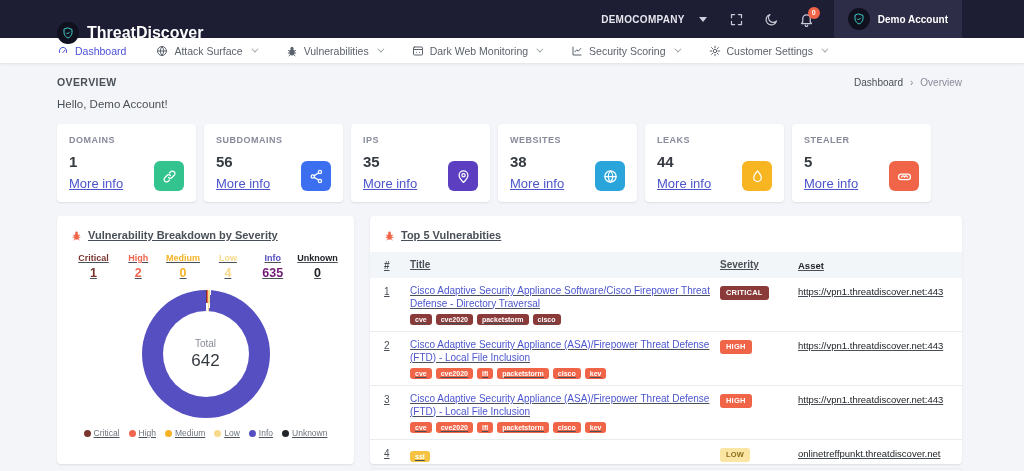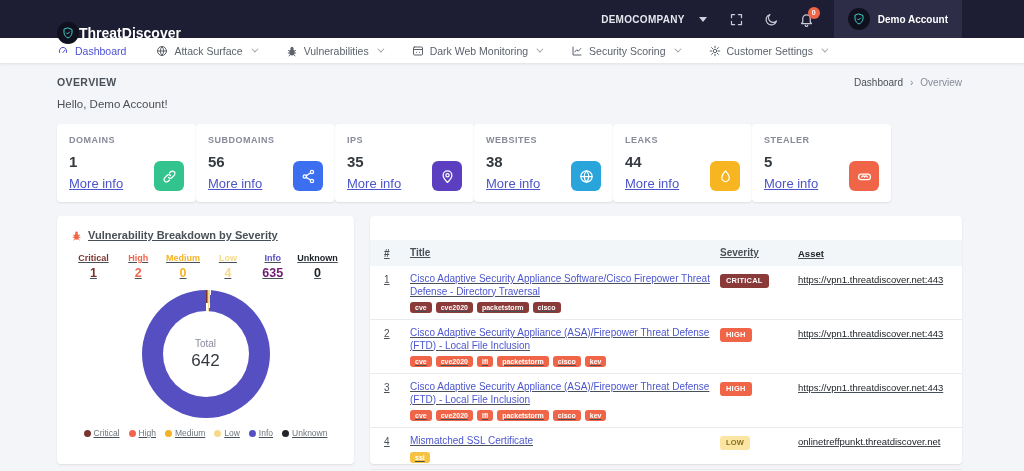--- a/index.html
+++ b/index.html
@@ -3,21 +3,21 @@
 <meta charset="utf-8">
 <style>
   * { margin:0; padding:0; box-sizing:border-box; }
   html,body { width:1024px; height:471px; overflow:hidden; }
   body { font-family:"Liberation Sans","DejaVu Sans",sans-serif; background:#f4f5f8; font-size:10.5px; color:#495057; }
   .ico { display:inline-flex; align-items:center; justify-content:center; line-height:0; }
   .ico svg { display:block; }
 
   
   .topbar { height:38px; background:#1d1d33; display:flex; align-items:center; justify-content:space-between; padding-left:57px; }
-  .brand { display:flex; align-items:center; color:#fff; font-weight:bold; font-size:14px; cursor:pointer;margin-top:28px; }
+  .brand { display:flex; align-items:center; gap:8px; color:#fff; font-weight:bold; font-size:16px; cursor:pointer;margin-top:28px; }
   .brand-logo { width:22px; height:22px; border-radius:50%; background:#10101e; display:flex; align-items:center; justify-content:center; color:#3fd0c9; }
   .topbar-right { display:flex; align-items:center; height:38px; }
   .company { color:#e6e6ef; font-size:10px; font-weight:bold; letter-spacing:.3px; display:flex; align-items:center; gap:14px; margin-right:22px; cursor:pointer; }
   .caret { width:0; height:0; border-left:4px solid transparent; border-right:4px solid transparent; border-top:5px solid #cfcfdd; }
   .tb-btn { color:#c9cad6; margin-right:20px; cursor:pointer; position:relative; }
   .bell-badge { position:absolute; top:-5px; right:-6px; min-width:12px; height:12px; border-radius:50%; background:#f06548; color:#fff; font-size:7px; font-weight:bold; display:flex; align-items:center; justify-content:center; }
   .account { height:38px; background:#2d2d47; display:flex; align-items:center; gap:8px; padding:0 14px; margin-right:62px; color:#fff; font-size:10px; font-weight:bold; cursor:pointer; }
   .avatar { width:22px; height:22px; border-radius:50%; background:#10101e; display:flex; align-items:center; justify-content:center; color:#3fd0c9; }
 
   
@@ -28,21 +28,21 @@
 
   
   .content { padding:12px 62px 0 57px; }
   .page-head { display:flex; justify-content:space-between; align-items:center; }
   .page-title { font-size:10.5px; font-weight:bold; letter-spacing:.4px; color:#495057; }
   .breadcrumb { font-size:10px; color:#878a99; display:flex; gap:7px; align-items:center; }
   .breadcrumb .bc-first { color:#495057; cursor:pointer; }
   .greeting { margin-top:10px; font-size:11.5px; color:#495057; }
 
   
-  .stats-row { display:flex; gap:0; margin-top:14px; }
+  .stats-row { display:flex; gap:8px; margin-top:14px; }
   .stat-card { position:relative; background:#fff; border-radius:4px; box-shadow:0 1px 2px rgba(56,65,74,.12); width:139px; height:78px; padding:11px 12px; }
   .stat-label { font-size:9px; font-weight:bold; color:#878a99; letter-spacing:.5px; text-transform:uppercase; }
   .stat-value { font-size:15px; font-weight:bold; color:#343a40; margin-top:8px; }
   .stat-link { font-size:13px; color:#4b55c9; text-decoration:underline; position:absolute; left:12px; bottom:11px; cursor:pointer; }
   .stat-icon { position:absolute; right:12px; bottom:11px; width:30px; height:30px; border-radius:6px; display:flex; align-items:center; justify-content:center; color:#fff; }
 
   
   .bottom { display:flex; gap:16px; margin-top:14px; }
   .card { background:#fff; border-radius:4px; box-shadow:0 1px 2px rgba(56,65,74,.12);text-decoration:underline; }
   .card-title { display:flex; align-items:center; gap:6px; font-size:11px; font-weight:bold; color:#495057; }
@@ -341,20 +341,30 @@
             <span>Info</span>
           </div>
           <div class="legend-item">
             <span class="dot" style="background:#212529"></span>
             <span>Unknown</span>
           </div>
         </div>
     </section>
 
     <section class="card top5-card">
+      <div class="card-title">
+        <span class="bug ico" id="ic-bug2">
+            <svg width="11" height="11" viewBox="0 0 24 24" fill="none" stroke="currentColor" stroke-width="2" stroke-linecap="round" stroke-linejoin="round">
+              <ellipse cx="12" cy="14.5" rx="5" ry="6.5" fill="currentColor" stroke="none"></ellipse>
+              <circle cx="12" cy="6.5" r="3" fill="currentColor" stroke="none"></circle>
+              <path d="M5 11l3 1.5M4.5 16H8M6 21.5l3-2.5M19 11l-3 1.5M19.5 16H16M18 21.5l-3-2.5"></path>
+            </svg>
+          </span>
+        <span>Top 5 Vulnerabities</span>
+      </div>
       <div class="vt">
         <div class="vt-head">
             <div class="c-num">#</div>
             <div class="c-title">Title</div>
             <div class="c-sev">Severity</div>
             <div class="c-asset">Asset</div>
           </div>
         <div id="vt-body">
             <div class="vt-row">
               <div class="c-num">1</div>
@@ -398,21 +408,20 @@
                   <span class="tag" style="background:#f06548;color:#ffffff">cisco</span>
                   <span class="tag" style="background:#f06548;color:#ffffff">kev</span>
                 </div>
               </div>
               <div class="c-sev"><span class="sev-pill" style="background:#f06548;color:#ffffff">HIGH</span></div>
               <div class="c-asset">https://vpn1.threatdiscover.net:443</div>
             </div>
             <div class="vt-row">
               <div class="c-num">4</div>
               <div class="c-title">
-                <a class="v-link">Mismatched SSL Certificate</a>
                 <div class="tags">
                   <span class="tag" style="background:#f5c242;color:#ffffff">ssl</span>
                 </div>
               </div>
               <div class="c-sev"><span class="sev-pill" style="background:#fbe5a3;color:#8a6d1c">LOW</span></div>
               <div class="c-asset">onlinetreffpunkt.threatdiscover.net</div>
             </div>
           </div>
       </div>
     </section>

